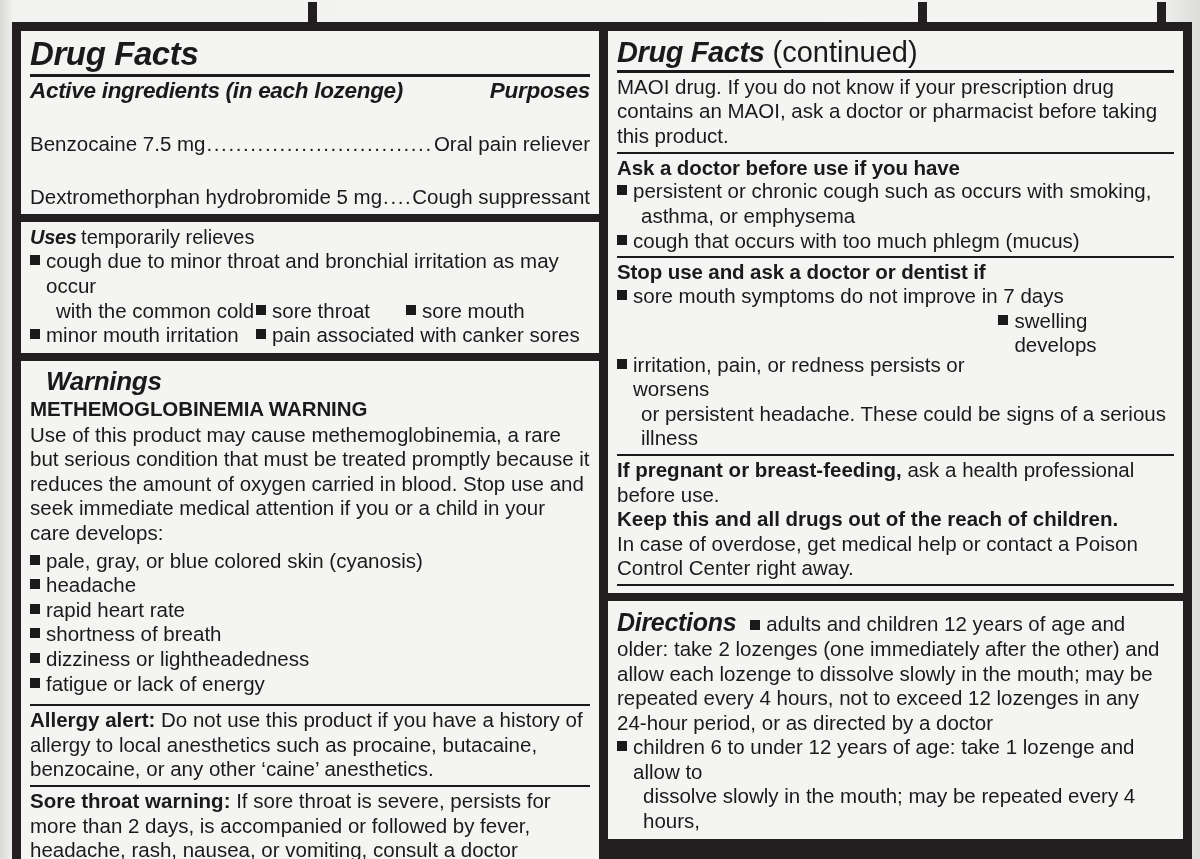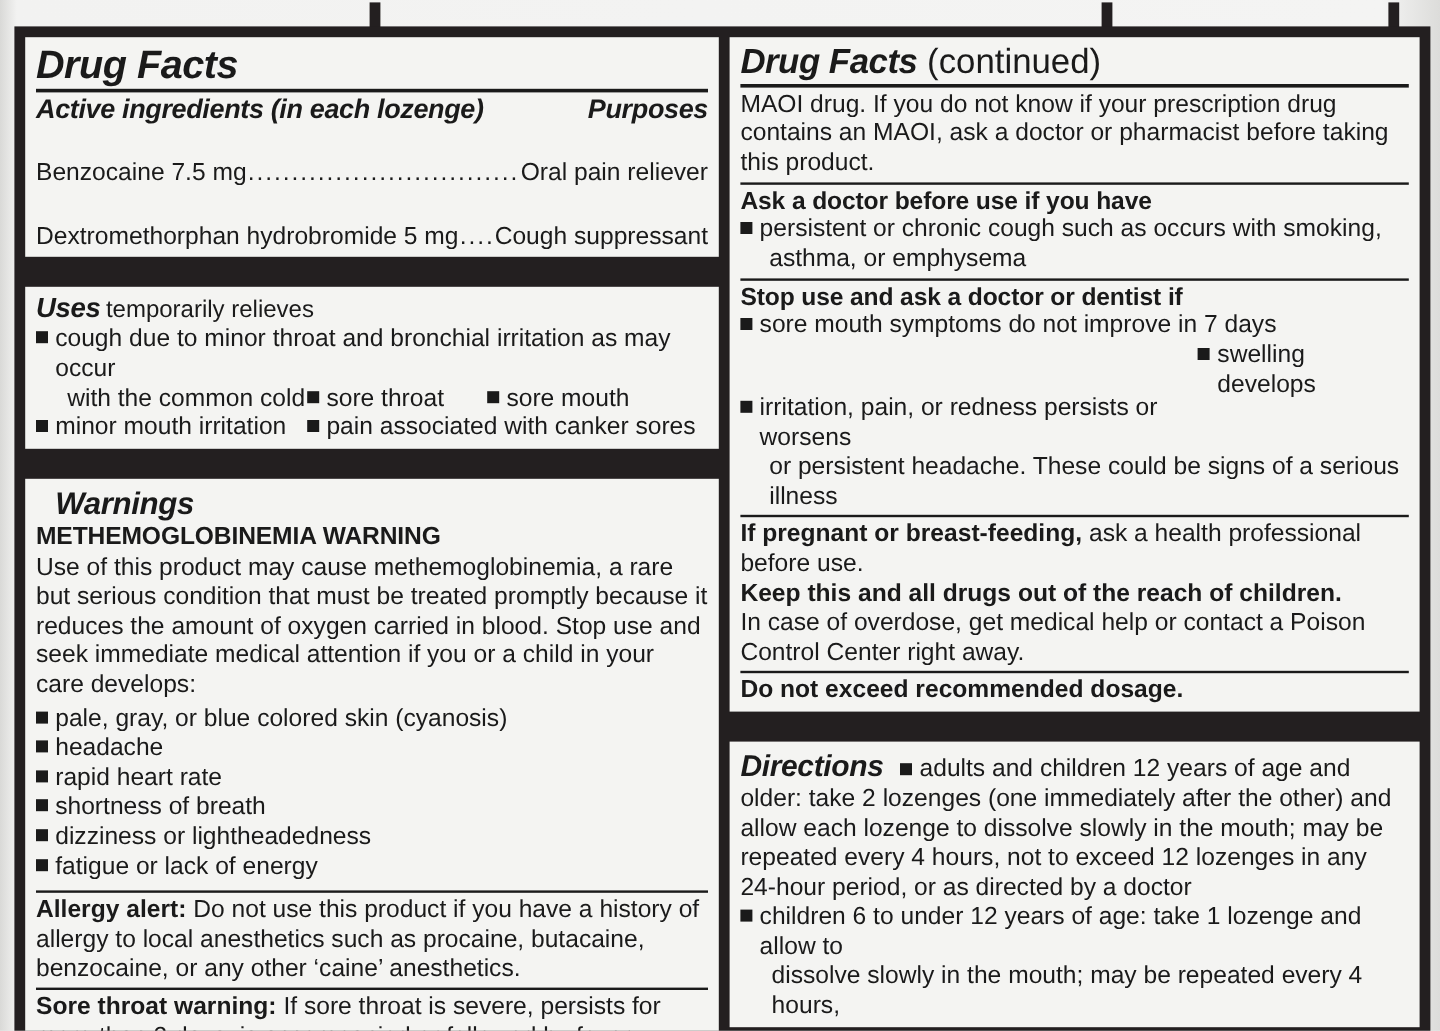--- a/index.html
+++ b/index.html
@@ -40,21 +40,21 @@
     width: 1180px; height: 845px;
     background: #231f20;
     display: flex;
     padding: 9px;
     gap: 9px;
   }
 
   .col {
     display: flex;
     flex-direction: column;
-    gap: 25px;
+    gap: 8px;
   }
   .col-left  { width: 578px; }
   .col-right { width: 576px; }
 
   .box {
     background: #f4f4f2;
     padding: 4px 9px 5px 9px;
   }
   .box.grow { flex: 1 1 auto; }
 
@@ -102,21 +102,21 @@
   .dots {
     flex: 1 1 auto;
     overflow: hidden;
     white-space: nowrap;
     letter-spacing: 1.6px;
     margin: 0 1px;
   }
   .ing-purpose { flex: 0 0 auto; }
 
   .sect-head {
-    font-size: 23px;
+    font-size: 20px;
     font-weight: bold;
     font-style: italic;
     letter-spacing: -0.3px;
     display: inline;
   }
   .sect-head-inline-note {
     font-size: 20px;
     font-weight: normal;
     font-style: normal;
     letter-spacing: 0;
@@ -288,20 +288,24 @@
 
         <div class="t body">MAOI drug. If you do not know if your prescription drug contains an MAOI, ask a doctor or pharmacist before taking this product.</div>
 
         <div class="rule-thin"></div>
         <div class="t bold-head">Ask a doctor before use if you have</div>
         <div class="t bul">
           <span class="sq"></span>
           <span class="bul-text">persistent or chronic cough such as occurs with smoking,</span>
         </div>
         <div class="t body indent" style="padding-left:24px;">asthma, or emphysema</div>
+        <div class="t bul">
+          <span class="sq"></span>
+          <span class="bul-text">cough that occurs with too much phlegm (mucus)</span>
+        </div>
 
         <div class="rule-thin"></div>
         <div class="t bold-head">Stop use and ask a doctor or dentist if</div>
         <div class="t bul">
           <span class="sq"></span>
           <span class="bul-text">sore mouth symptoms do not improve in 7 days</span>
         </div>
         <div class="t bulrow">
           <span class="cell" style="width:384px;margin-top:44px;">
             <span class="sq"></span>
@@ -316,21 +320,20 @@
 
         <div class="rule-thin"></div>
         <div class="t body">
           <span class="b">If pregnant or breast-feeding,</span>
           <span>ask a health professional before use.</span>
         </div>
         <div class="t body b">Keep this and all drugs out of the reach of children.</div>
         <div class="t body">In case of overdose, get medical help or contact a Poison Control Center right away.</div>
 
         <div class="rule-thin"></div>
-        <div class="t body b">Do not exceed recommended dosage.</div>
       </div>
 
       <div class="box">
         <div class="t body" style="margin-top:2px;">
           <span class="sect-head" style="font-size:25px;">Directions</span><span class="sq inline" style="margin-left:14px;"></span><span>adults and children 12 years of age and older: take 2</span>
           <span>lozenges (one immediately after the other) and allow each lozenge to dissolve slowly in the mouth; may be repeated every 4 hours, not to exceed 12 lozenges in any 24-hour period, or as directed by a doctor</span>
         </div>
         <div class="t bul">
           <span class="sq"></span>
           <span class="bul-text">children 6 to under 12 years of age: take 1 lozenge and allow to</span>

